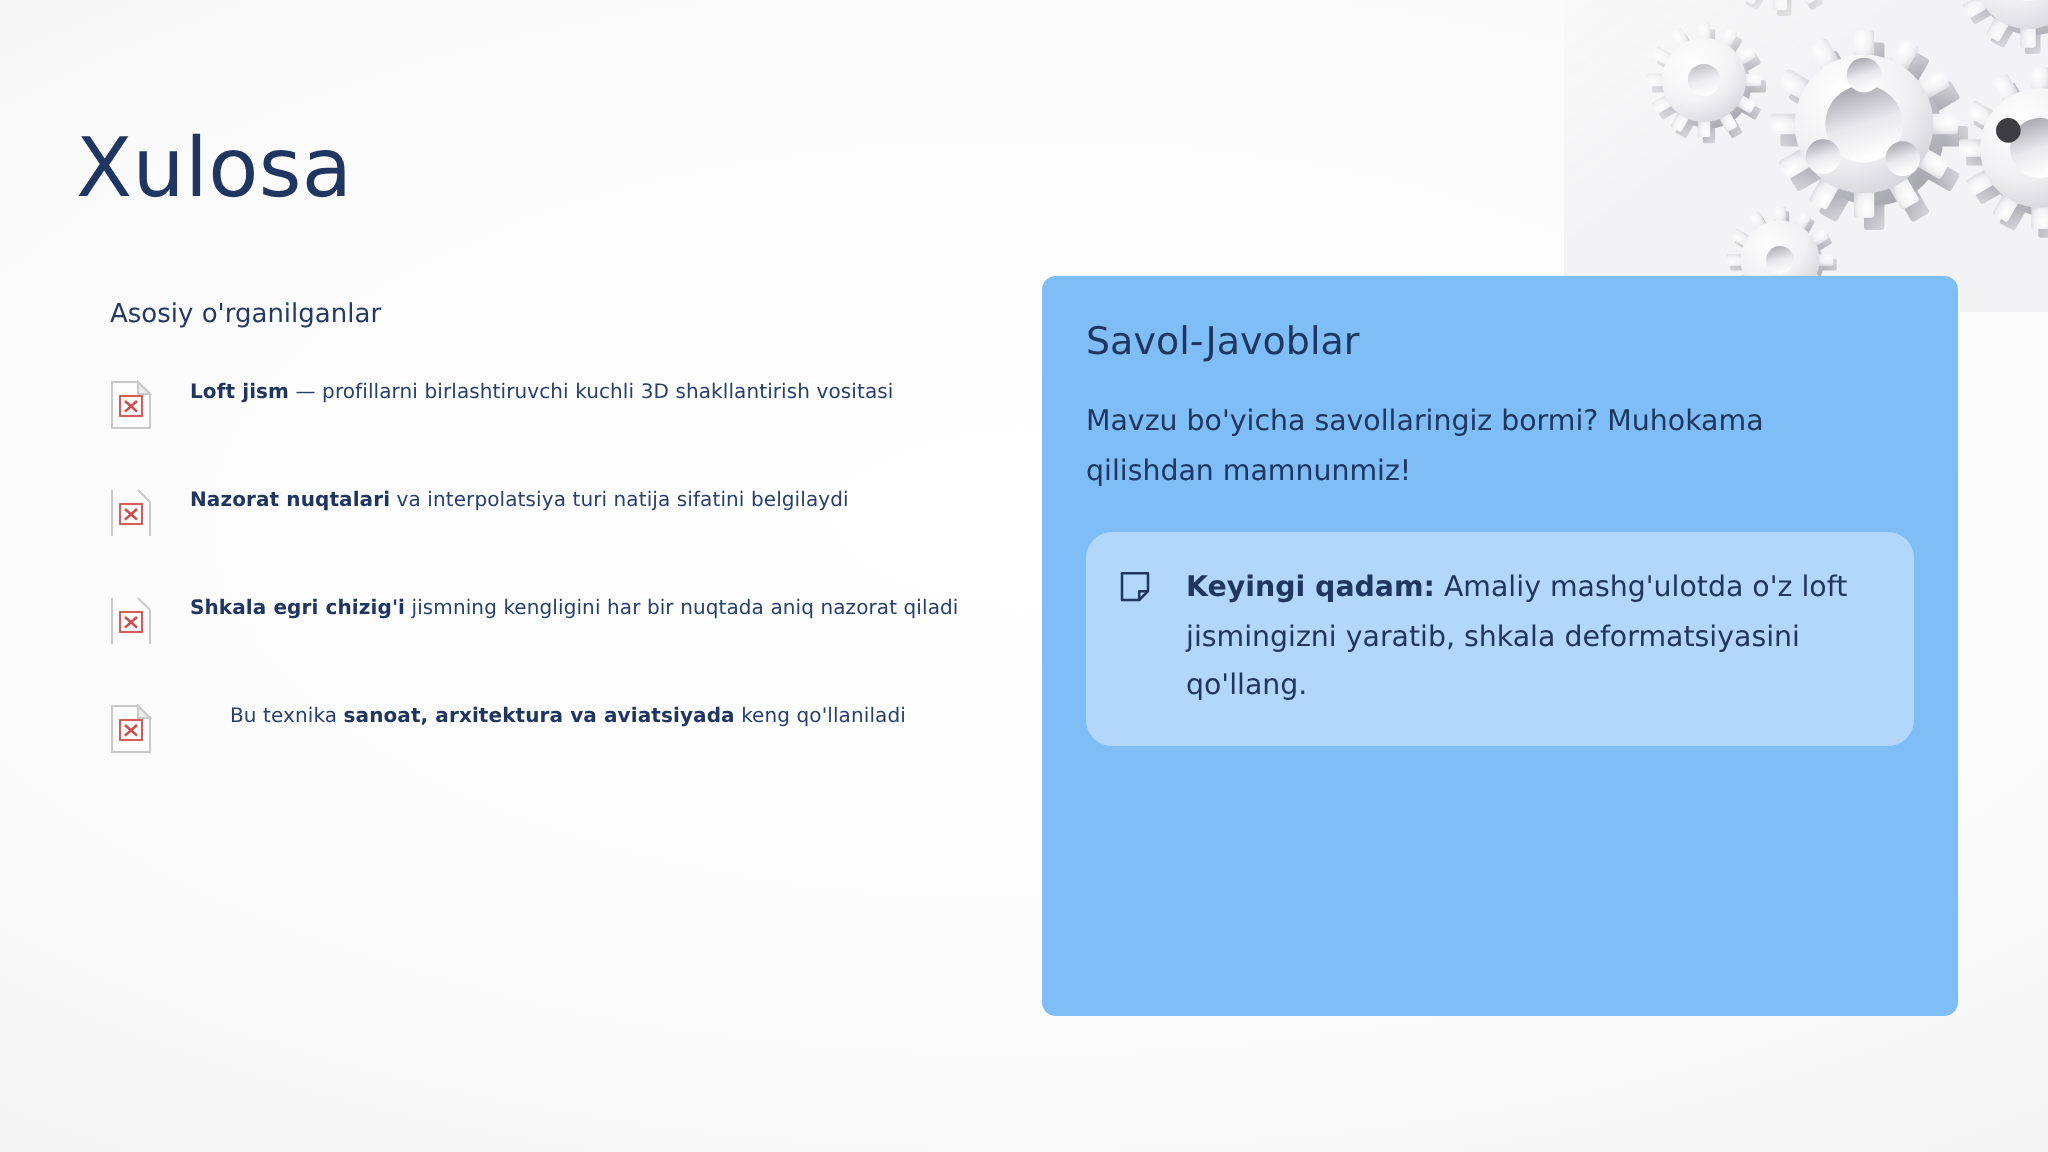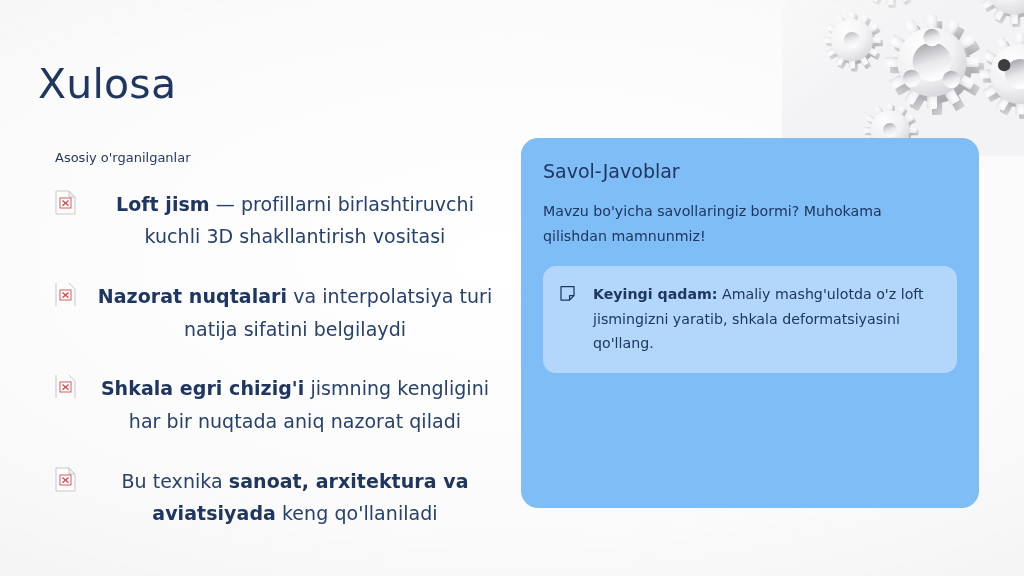--- a/index.html
+++ b/index.html
@@ -61,47 +61,46 @@
   .bullet-list {
     margin: 0;
     padding: 0;
     list-style: none;
   }
   .bullet-item {
     display: flex;
     align-items: flex-start;
     margin-bottom: 27px;
   }
-  .bullet-item:last-child { margin-bottom: 0; }
+  .bullet-item:last-child { margin-bottom: 0; gap: 20px; }
 
   .bullet-icon {
     flex: 0 0 auto;
     width: 21px;
     height: 25px;
     margin-right: 19px;
     margin-top: 2px;
   }
   .bullet-text {
-    font-size: 19px;
+    font-size: 10px;
     line-height: 1.72;
     color: #27406c;
     letter-spacing: 0.05px;
-    text-align: center;
   }
   .bullet-text b { font-weight: 700; color: #1f3661; }
 
   
   .qa-panel {
     position: absolute;
     left: 521px;
     top: 138px;
     width: 458px;
     height: 370px;
     background: #7fbdf6;
-    border-radius: 17px;
+    border-radius: 7px;
     box-sizing: border-box;
     padding: 20px 22px 22px 22px;
   }
   .qa-title {
     font-size: 19px;
     color: #1f3661;
     font-weight: 400;
     margin: 2px 0 16px 0;
     line-height: 1.2;
   }

